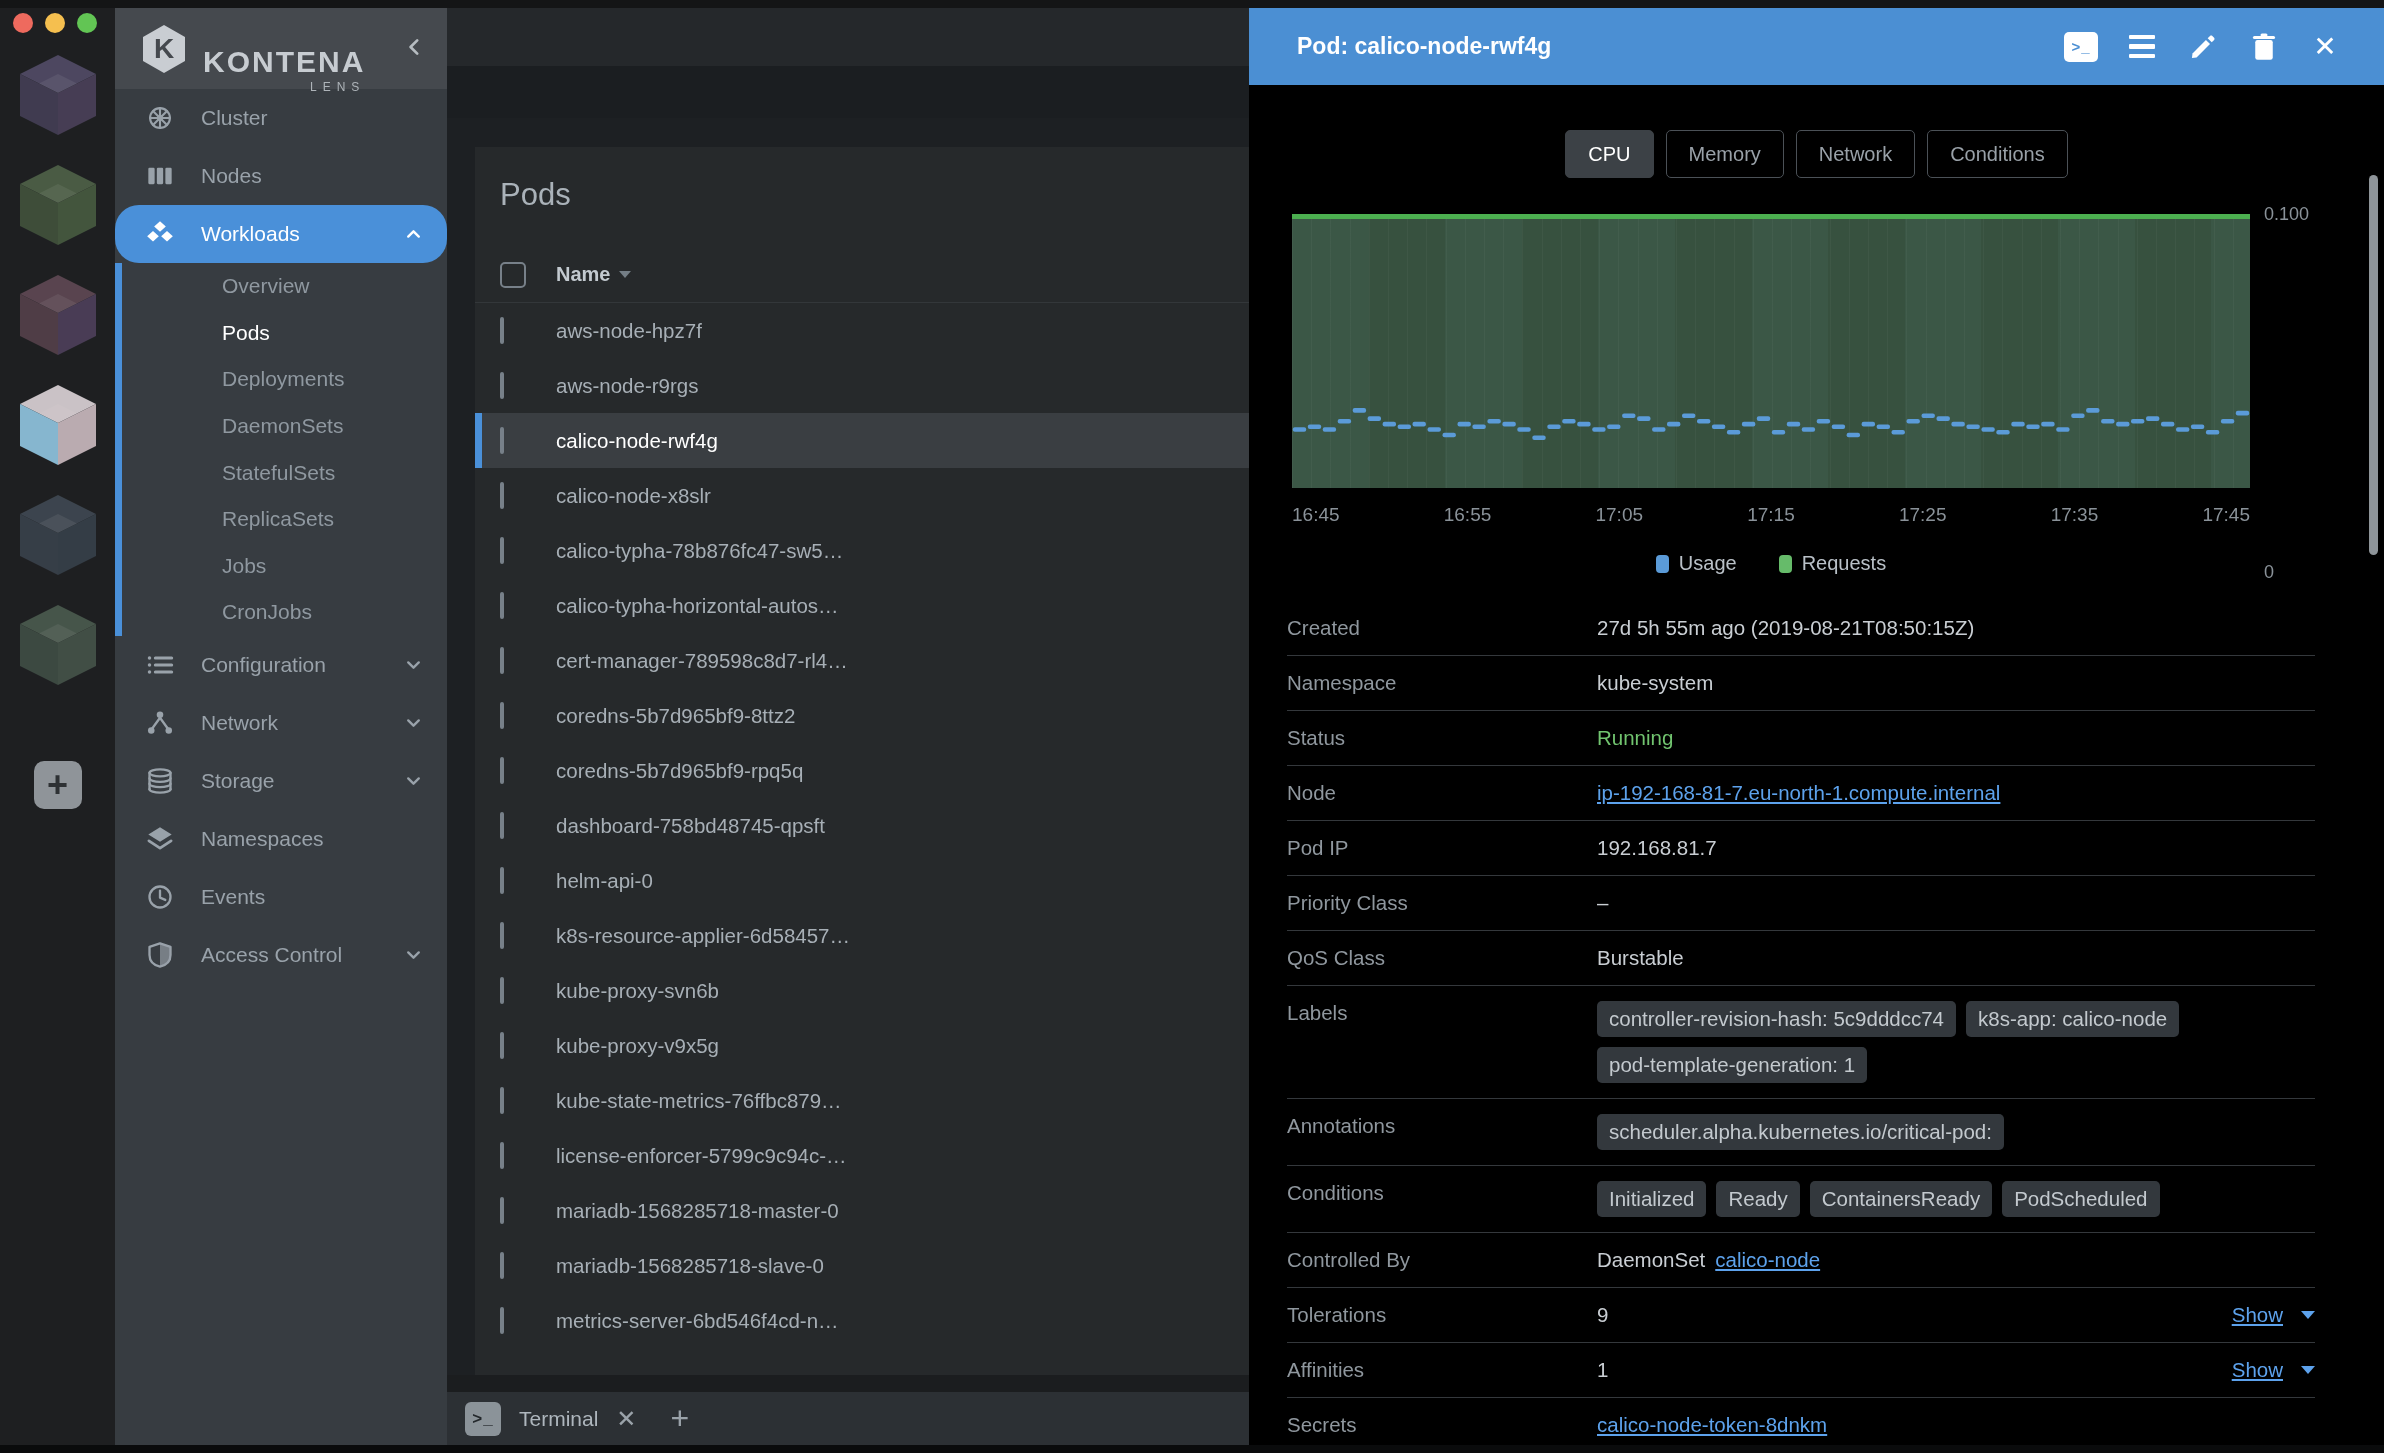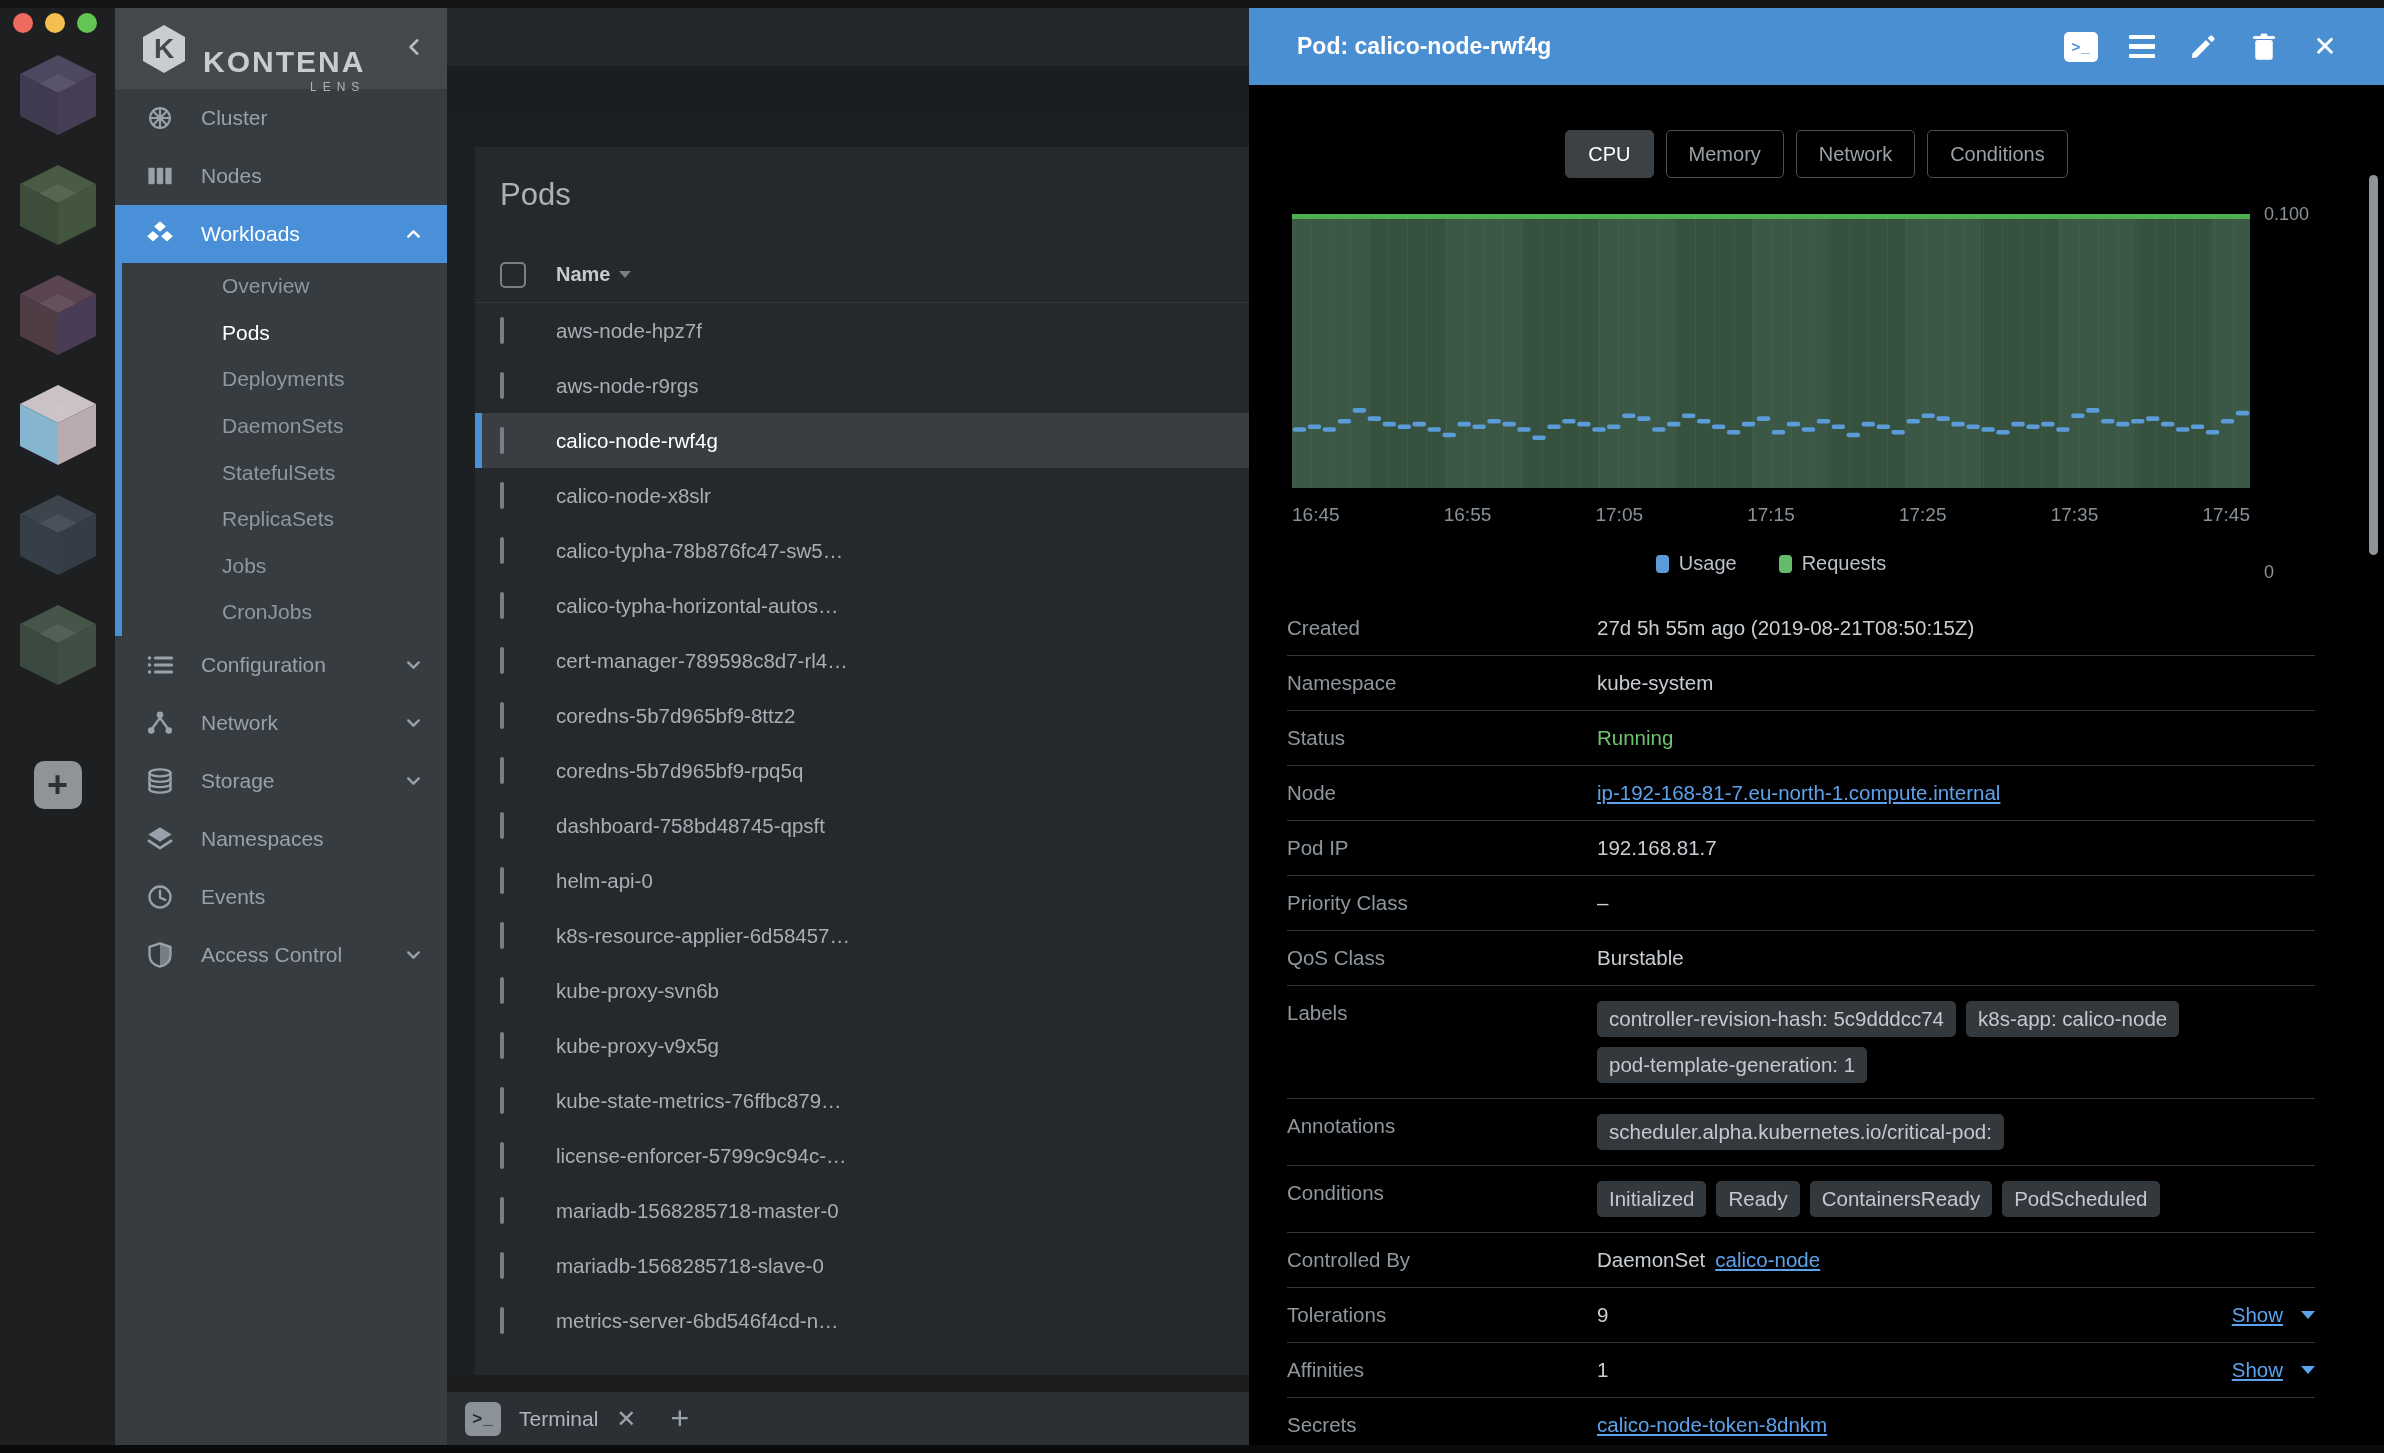--- a/index.html
+++ b/index.html
@@ -26,21 +26,21 @@
   .logo-text { margin-left:16px; line-height:1; }
   .logo-title { font-size:30px; font-weight:bold; letter-spacing:2px; color:#c7ccd1;margin-top:43px; }
   .logo-sub   { font-size:12px; letter-spacing:6px; color:#aeb4b9; text-align:right; margin-top:4px; }
   .logo-collapse { margin-left:auto; color:#b6bcc1; }
   nav { flex:1; }
   .nav-item { height:58px; display:flex; align-items:center; padding:0 24px 0 30px;
               color:#99a2aa; font-size:21px; cursor:pointer; }
   .nav-item .nav-ic { width:30px; height:30px; display:flex; align-items:center; justify-content:center; }
   .nav-item .nav-label { margin-left:26px; }
   .nav-item .nav-chev { margin-left:auto; display:flex; }
-  .nav-item.active { background:#4a90d9; color:#fff; }
+  .nav-item.active { background:#4a90d9; color:#fff;border-radius:24px; }
   .submenu { border-left:7px solid #4a90d9; }
   .sub-item { height:46.6px; display:flex; align-items:center; padding-left:100px;
               color:#8f98a0; font-size:21px; cursor:pointer; }
   .sub-item.active { color:#ffffff; }
 
   
   .main { flex:1 1 auto; display:flex; flex-direction:column; min-width:0; padding-top:8px; }
   .main-spacer { height:58px; background:#25282b; }
   .tabbar { height:52px; background:#1b1e21; display:flex; justify-content:flex-end; align-items:stretch; gap:27px; padding-right:10px; }
   .tab { display:flex; align-items:center; padding:0 26px; font-size:21px; color:#8f98a0; cursor:pointer; position:relative; }

